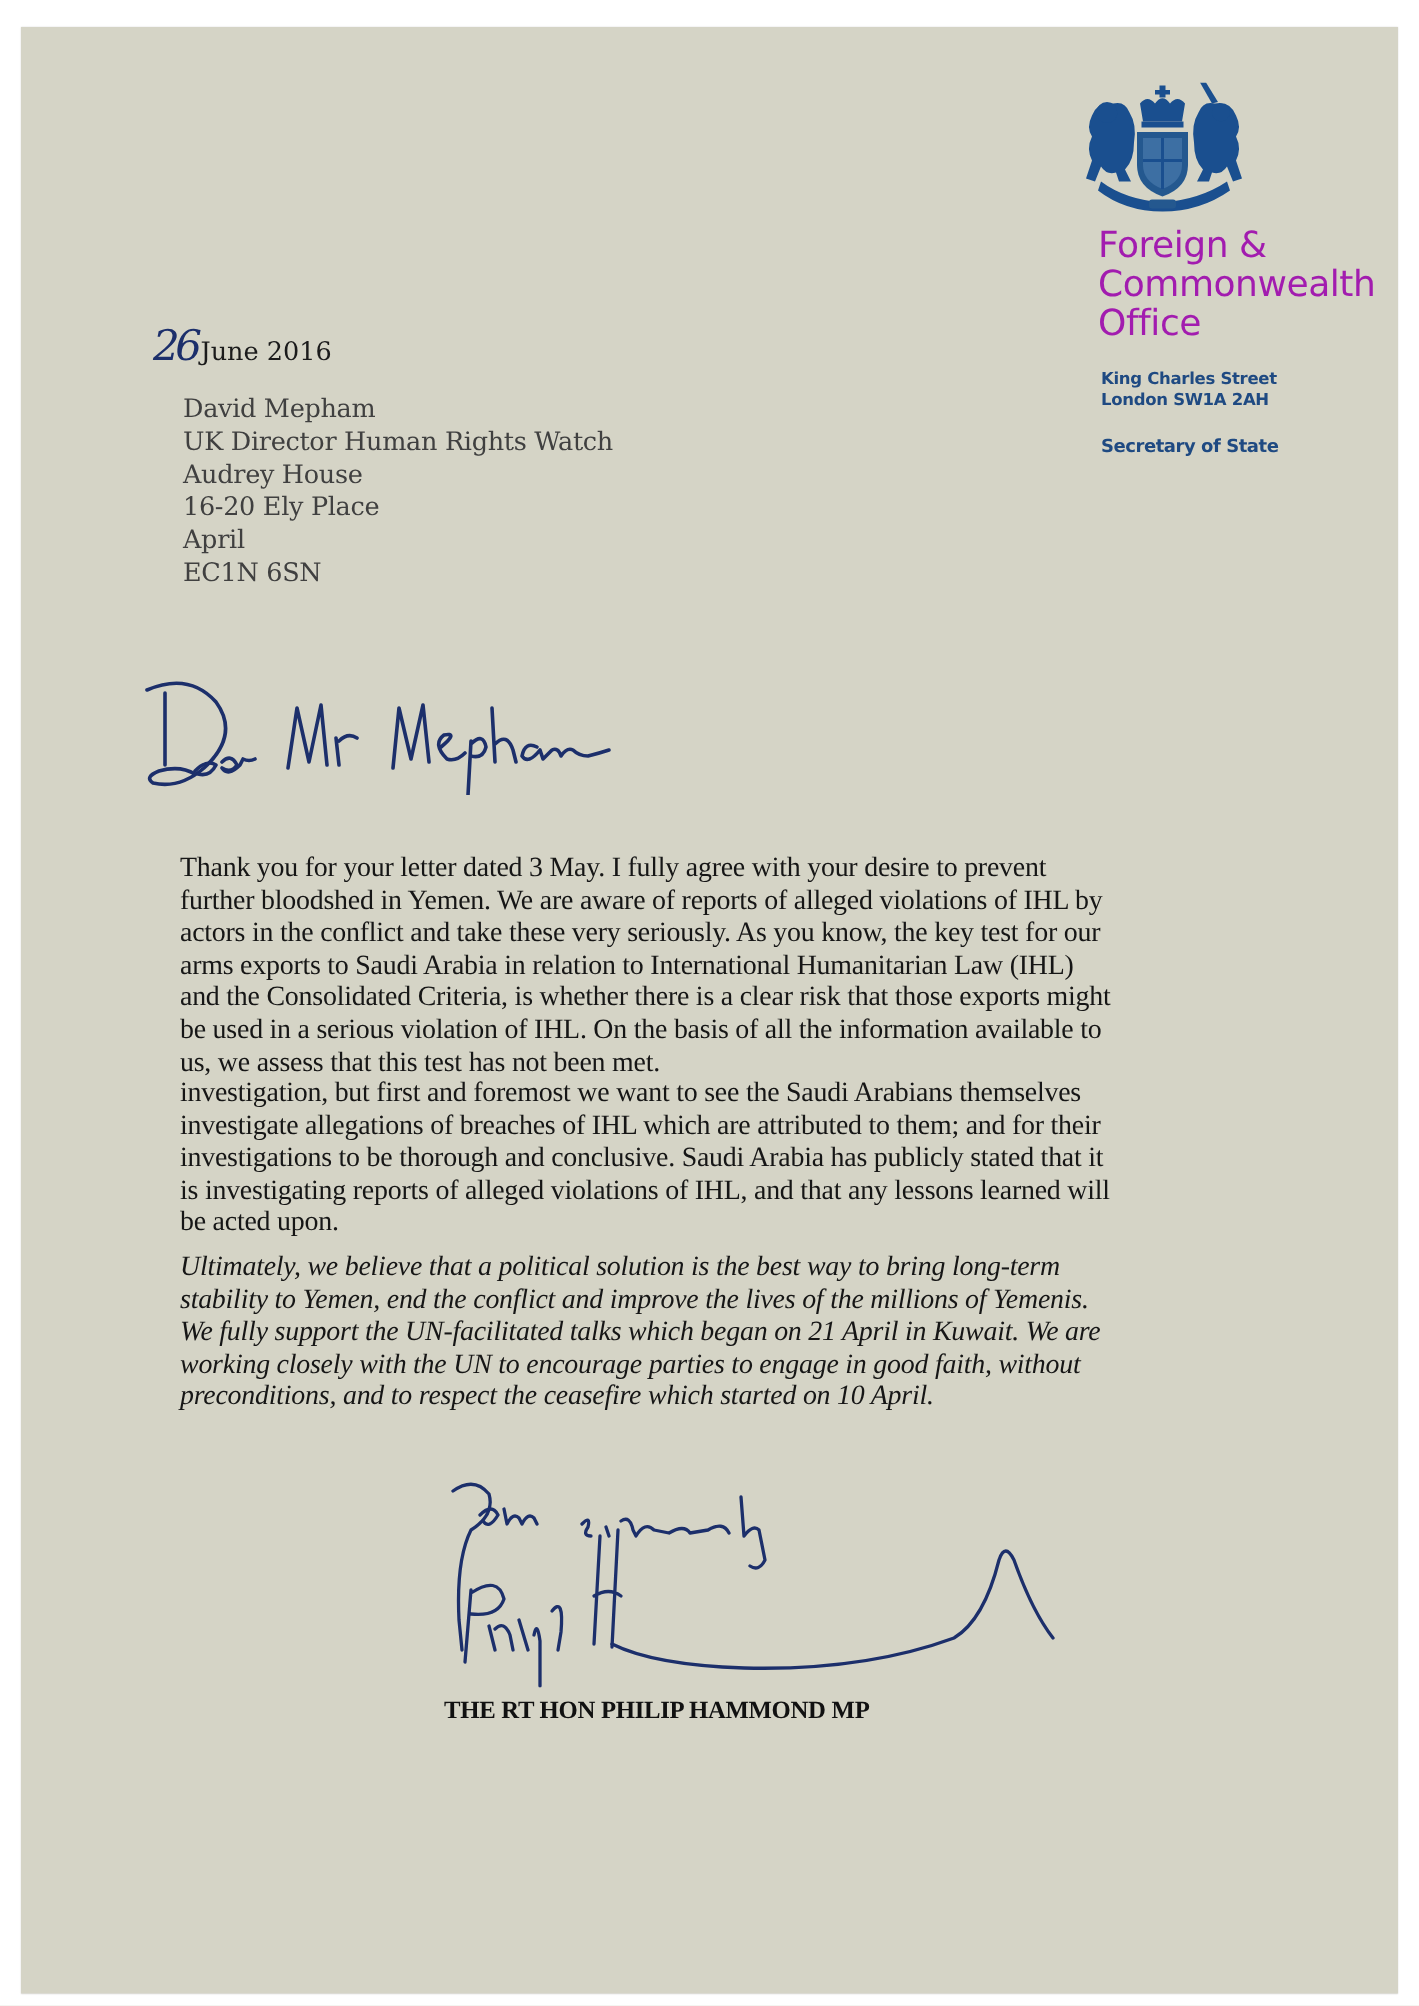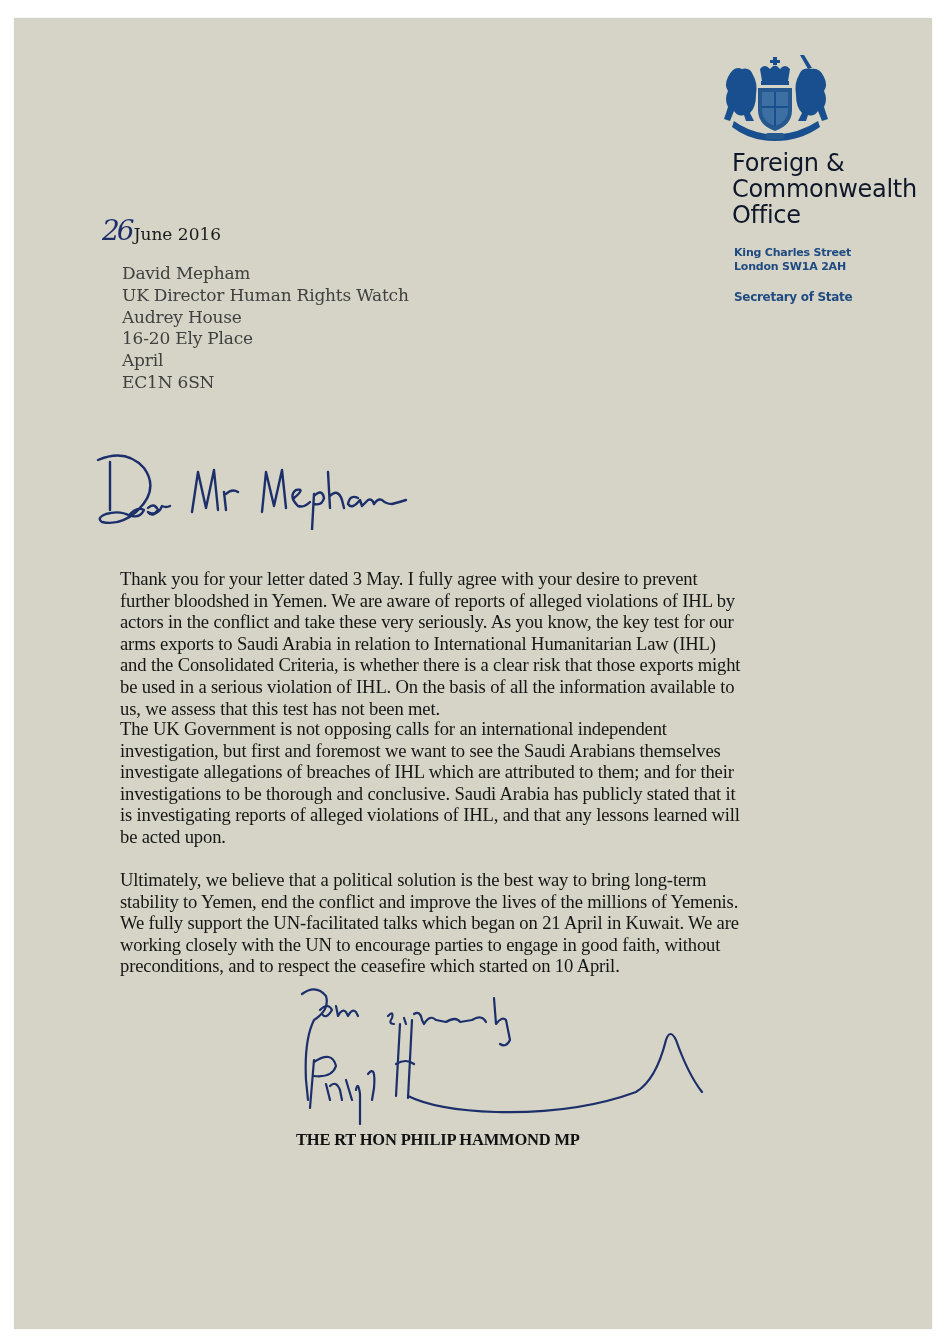--- a/index.html
+++ b/index.html
@@ -29,21 +29,21 @@
       width: 112px;
       height: 88px;
     }
     .fco-name {
       position: absolute;
       left: 718px;
       top: 132px;
       font-family: "DejaVu Sans", sans-serif;
       font-size: 24px;
       line-height: 26px;
-      color: #0f172a;
+      color: #a21caf;
       letter-spacing: -0.3px;
     }
     .fco-name div { white-space: nowrap; }
     .fco-address {
       position: absolute;
       left: 720px;
       top: 228px;
       font-family: "DejaVu Sans", sans-serif;
       font-size: 11px;
       font-weight: bold;
@@ -102,21 +102,21 @@
       width: 720px;
       font-family: "Liberation Serif", serif;
       font-size: 18.6px;
       line-height: 21.6px;
       color: #161616;
       letter-spacing: -0.15px;
     }
     .body-text .ln { display: block; white-space: nowrap; }
     .p1 { top: 526px; margin-top: 24px; }
     .p2 { top: 700px; }
-    .p3 { top: 851px; }
+    .p3 { top: 816px; font-style: italic; }
     .closing-sig {
       position: absolute;
       left: 282px;
       top: 962px;
       width: 410px;
       height: 145px;
     }
     .signatory {
       position: absolute;
       left: 282px;
@@ -207,21 +207,20 @@
     <span class="ln">Thank you for your letter dated 3 May. I fully agree with your desire to prevent</span>
     <span class="ln">further bloodshed in Yemen.  We are aware of reports of alleged violations of IHL by</span>
     <span class="ln">actors in the conflict and take these very seriously. As you know, the key test for our</span>
     <span class="ln">arms exports to Saudi Arabia in relation to International Humanitarian Law (IHL)</span>
     <span class="ln">and the Consolidated Criteria, is whether there is a clear risk that those exports might</span>
     <span class="ln">be used in a serious violation of IHL. On the basis of all the information available to</span>
     <span class="ln">us, we assess that this test has not been met.</span>
   </div>
 
   <div class="body-text p2">
-    <span class="ln">The UK Government is not opposing calls for an international independent</span>
     <span class="ln">investigation, but first and foremost we want to see the Saudi Arabians themselves</span>
     <span class="ln">investigate allegations of breaches of IHL which are attributed to them; and for their</span>
     <span class="ln">investigations to be thorough and conclusive. Saudi Arabia has publicly stated that it</span>
     <span class="ln">is investigating reports of alleged violations of IHL, and that any lessons learned will</span>
     <span class="ln">be acted upon.</span>
   </div>
 
   <div class="body-text p3">
     <span class="ln">Ultimately, we believe that a political solution is the best way to bring long-term</span>
     <span class="ln">stability to Yemen, end the conflict and improve the lives of the millions of Yemenis.</span>

